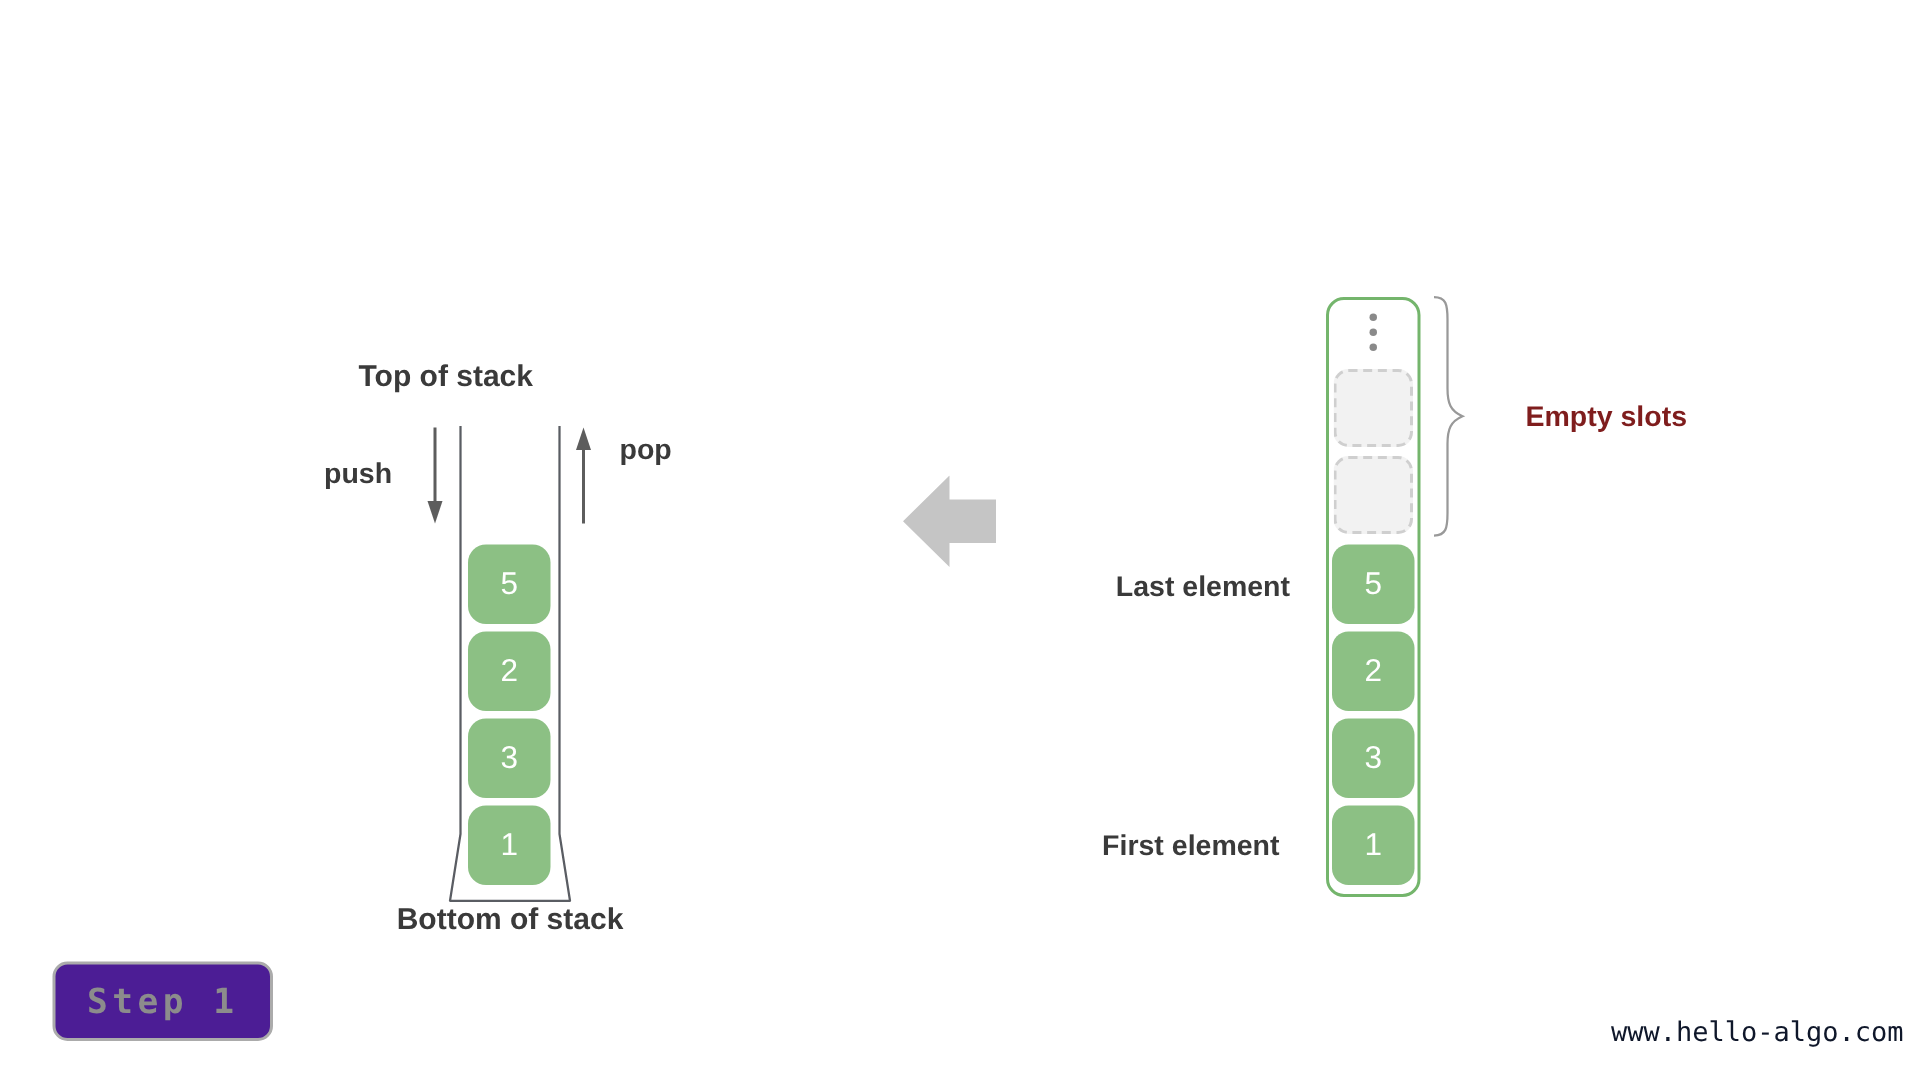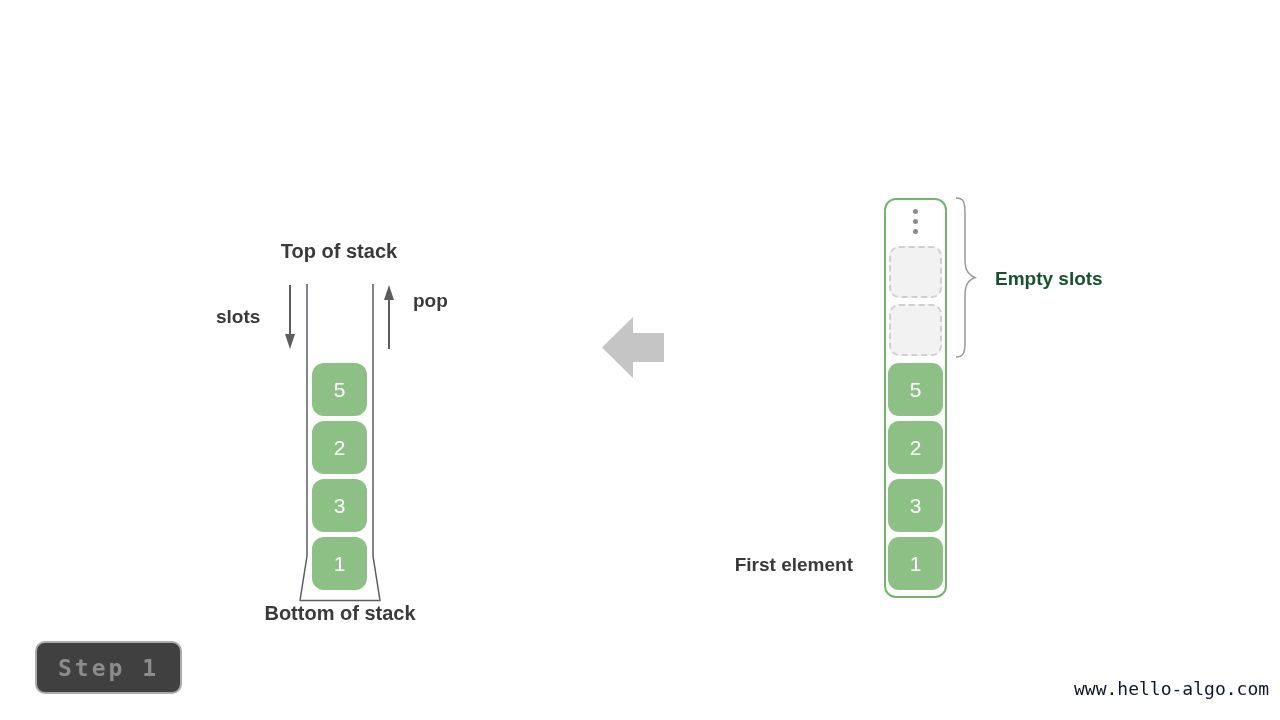--- a/index.html
+++ b/index.html
@@ -4,21 +4,21 @@
 <style>
   html,body{margin:0;padding:0;background:#ffffff;}
   #canvas{
     position:relative;width:1280px;height:720px;background:#ffffff;overflow:hidden;
     font-family:"Liberation Sans","DejaVu Sans",sans-serif;
   }
   .abs{position:absolute;}
   .label-bold{font-weight:bold;font-size:19px;color:#3a3a3a;white-space:nowrap;}
   .label-bold-lg{font-weight:bold;font-size:20px;color:#3a3a3a;white-space:nowrap;}
   .caption{font-size:21px;color:#8f8f8f;white-space:nowrap;text-align:center;}
-  .gray-bold{font-weight:bold;font-size:19px;color:#14532d;white-space:nowrap;}
+  .gray-bold{font-weight:bold;font-size:19px;color:#7f1d1d;white-space:nowrap;margin-left:22px;}
   .cell{
     position:absolute;left:312px;width:55px;height:53px;border-radius:12px;
     background:#8cc084;color:#ffffff;font-size:21px;font-weight:500;
     display:flex;align-items:center;justify-content:center;
   }
   .acell{
     position:absolute;left:888px;width:55px;height:53px;border-radius:11px;
     background:#8cc084;color:#ffffff;font-size:21px;font-weight:500;
     display:flex;align-items:center;justify-content:center;
   }
@@ -27,44 +27,44 @@
     border:2px dashed #cfcfcf;background:#f2f2f2;
   }
   .array-box{
     position:absolute;left:884px;top:198px;width:59px;height:396px;
     border:2px solid #74b56c;border-radius:12px;background:#ffffff;
   }
   .dots{position:absolute;left:913px;top:209px;display:flex;flex-direction:column;gap:5px;}
   .dots span{width:5px;height:5px;border-radius:50%;background:#8a8a8a;}
   .step-badge{
     position:absolute;left:35px;top:641px;width:143px;height:49px;
-    border:2px solid #ababab;border-radius:10px;background:#404040;
+    border:2px solid #ababab;border-radius:10px;background:#4c1d95;
     display:flex;align-items:center;justify-content:center;
     font-family:"DejaVu Sans Mono","Liberation Mono",monospace;
     font-weight:bold;font-size:23px;color:#8c8c8c;letter-spacing:3px;
   }
   .watermark{
     position:absolute;left:1074px;top:678px;
     font-family:"DejaVu Sans Mono","Liberation Mono",monospace;
     font-size:18px;color:#0f172a;white-space:nowrap;
   }
   .right-align{text-align:right;}
 </style>
 </head>
 <body>
 
 <div id="canvas">
 
-  <div class="abs label-bold-lg" style="left:239px;top:240px;width:200px;text-align:center;">Top of stack</div>
+  <div class="abs label-bold-lg" style="left:239px;top:240px;width:200px;text-align:left;">Top of stack</div>
 
   <svg class="abs" style="left:296px;top:283px;" width="88" height="320" viewBox="0 0 88 320">
     <path d="M11,1 L11,273 L4,317.5 L84,317.5 L77,273 L77,1" fill="none" stroke="#5a5d63" stroke-width="1.5" stroke-linejoin="round"></path>
   </svg>
 
-  <div class="abs label-bold" style="left:216px;top:306px;">slots</div>
+  <div class="abs label-bold" style="left:216px;top:306px;">push</div>
   <svg class="abs" style="left:282px;top:283px;" width="16" height="68" viewBox="0 0 16 68">
     <line x1="8" y1="2" x2="8" y2="52" stroke="#5d5d5d" stroke-width="2"></line>
     <polygon points="3,51 13,51 8,66" fill="#5d5d5d"></polygon>
   </svg>
 
   <div class="abs label-bold" style="left:413px;top:290px;">pop</div>
   <svg class="abs" style="left:381px;top:283px;" width="16" height="68" viewBox="0 0 16 68">
     <line x1="8" y1="66" x2="8" y2="16" stroke="#5d5d5d" stroke-width="2"></line>
     <polygon points="3,17 13,17 8,2" fill="#5d5d5d"></polygon>
   </svg>
@@ -96,20 +96,21 @@
   <div class="acell" style="top:421px;">2</div>
   <div class="acell" style="top:479px;">3</div>
   <div class="acell" style="top:537px;">1</div>
 
   <svg class="abs" style="left:953px;top:197px;" width="26" height="162" viewBox="0 0 26 162">
     <path d="M3,1 C11,1 12,6 12,16 L12,62 C12,72 14,77 22,80.5 C14,84 12,89 12,99 L12,145 C12,155 11,160 3,160" fill="none" stroke="#999999" stroke-width="1.5"></path>
   </svg>
 
   <div class="abs gray-bold" style="left:995px;top:268px;">Empty slots</div>
 
+  <div class="abs label-bold right-align" style="right:420px;top:381px;width:220px;">Last element</div>
 
   <div class="abs label-bold right-align" style="right:427px;top:554px;width:220px;">First element</div>
 
   <div class="step-badge">Step 1</div>
 
   <div class="watermark">www.hello-algo.com</div>
 
 </div>
 
 </body></html>

